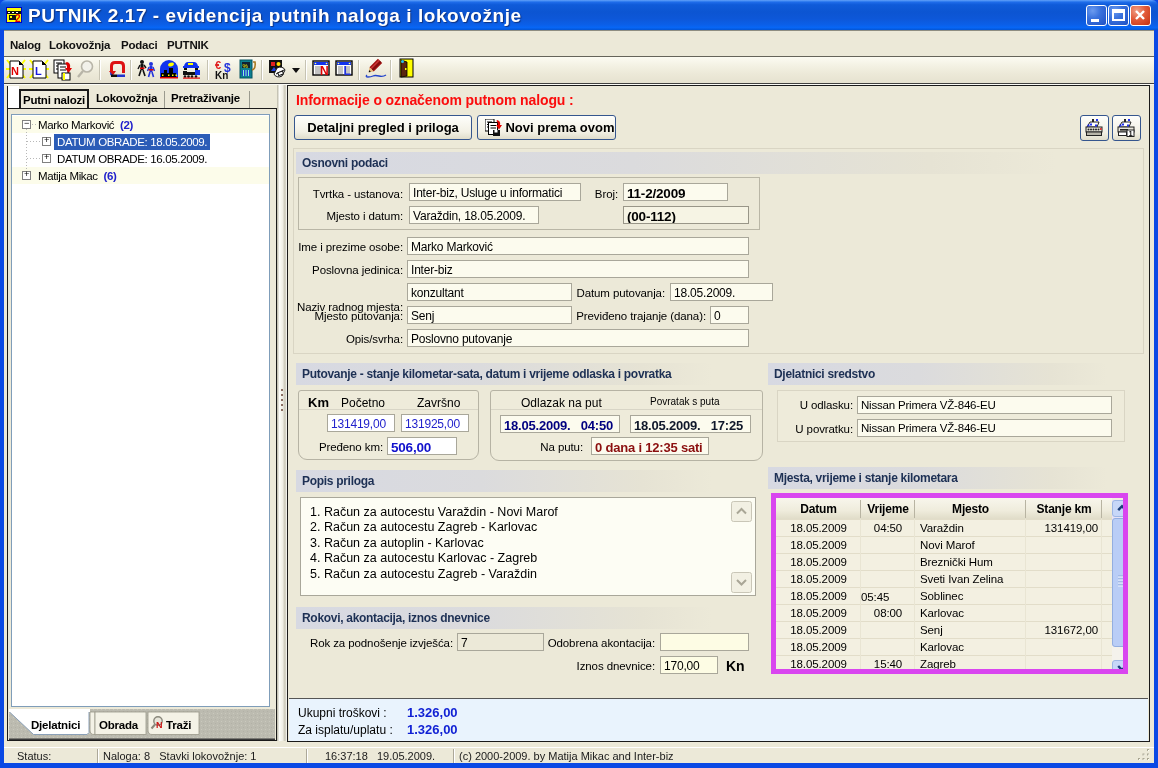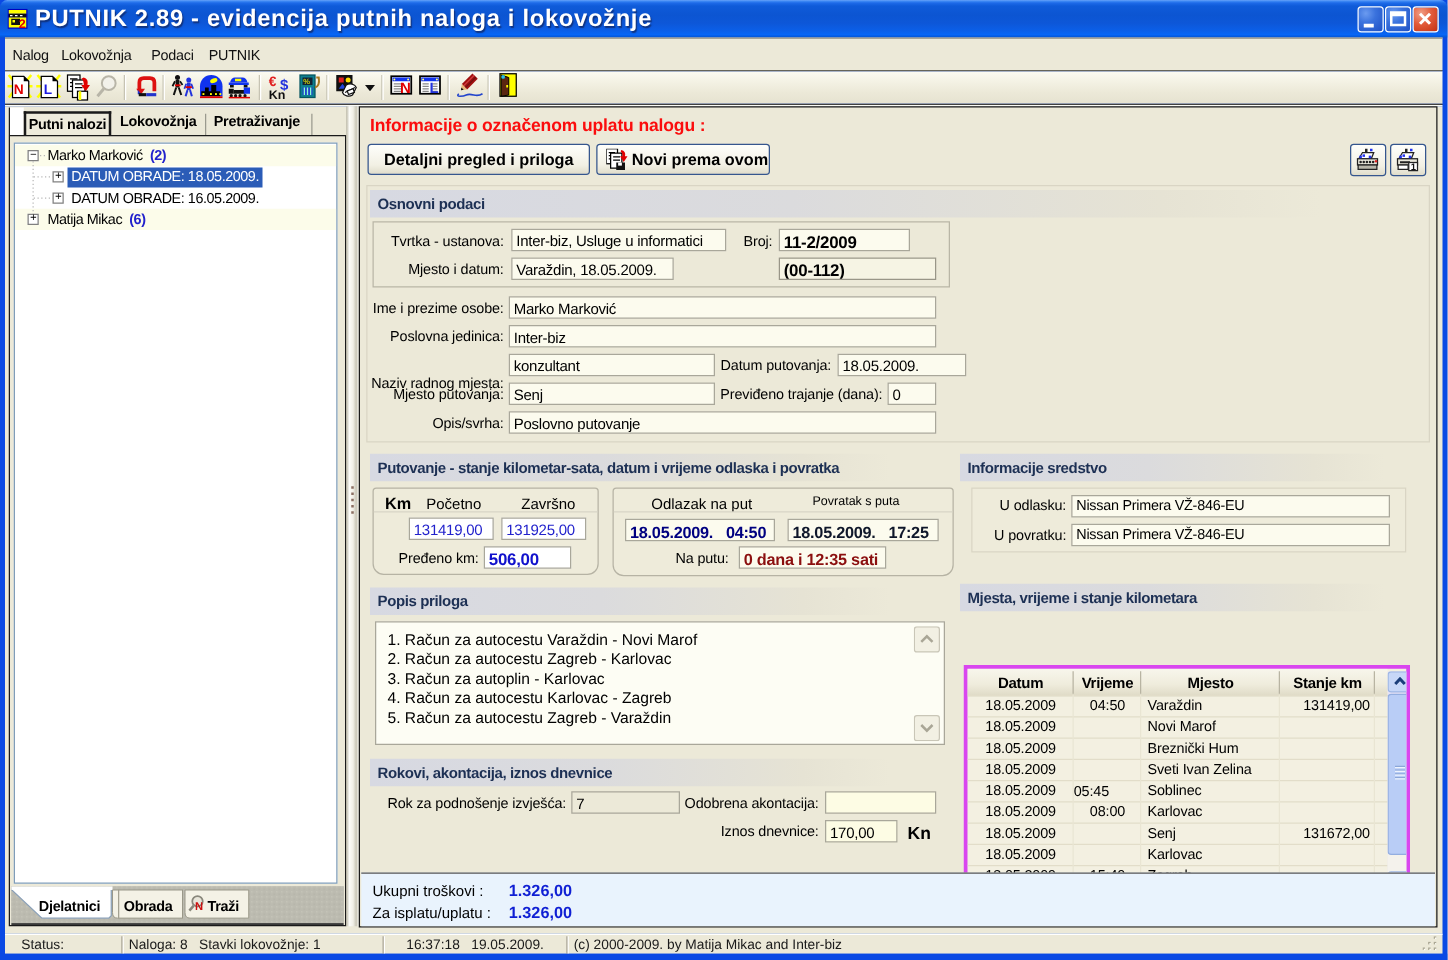--- a/index.html
+++ b/index.html
@@ -14,21 +14,21 @@
 #apptitle { left:28px; top:5px; color:#fff; font-size:19px; font-weight:bold; letter-spacing:0.55px; text-shadow:1px 1px 1px #10327e; }
 #appicon { left:6px; top:7px; }
 .tbtn { top:5px; width:21px; height:21px; border-radius:3px; border:1px solid #fff;
  font-size:13px; color:#fff; text-align:center; line-height:19px; font-weight:bold; }
 #btn-min  { left:1086px; background:radial-gradient(circle at 30% 25%,#6b9bf0 0%,#3a72dd 40%,#1e50c4 100%); }
 #btn-max  { left:1108px; background:radial-gradient(circle at 30% 25%,#6b9bf0 0%,#3a72dd 40%,#1e50c4 100%); }
 #btn-close{ left:1130px; background:radial-gradient(circle at 30% 25%,#f0a088 0%,#e25b3a 45%,#c43010 100%); }
 
 
 #menubar { left:4px; top:30px; width:1150px; height:26px; background:#ece9d8; border-top:1px solid #8f8e82; }
-#menubar span { position:absolute; top:8px; font-weight:normal; font-size:11.5px; letter-spacing:-0.2px; color:#111; }
+#menubar span { position:absolute; top:8px; font-weight:bold; font-size:11.5px; letter-spacing:-0.2px; color:#111; }
 
 
 #toolbar { left:4px; top:56px; width:1150px; height:27px; background:linear-gradient(180deg,#fcfbf2 0%,#f3f1e3 35%,#ece9d8 65%,#e6e2d0 100%); border-top:1px solid #65645a; }
 
 #clientline { left:4px; top:83px; width:1150px; height:1px; background:#404040; }
 #clientline2 { left:4px; top:84px; width:1150px; height:1px; background:#fbfbf6; }
 
 #clientbg { left:4px; top:85px; width:1150px; height:662px; background:#ece9d8; }
 
 
@@ -59,21 +59,21 @@
 .gbox { position:absolute; border:1px solid #d9d5c4; }
 
 
 .inp { position:absolute; height:18px; background:#fcfbee; border:1px solid #a9a79a; font-size:12px; letter-spacing:-0.2px; padding:2px 0 0 3px; white-space:nowrap; overflow:hidden; }
 .lbl { position:absolute; font-size:11.5px; letter-spacing:-0.1px; text-align:right; white-space:nowrap; }
 
 
 .rbox { position:absolute; border:1px solid #b6b3a4; border-radius:3px 3px 9px 9px; background:#eeebda; }
 
 
-#grid { left:771px; top:493px; width:357px; height:181px; border:3px solid #d946ef; background:#f3f0e1; overflow:hidden;margin-top:39px; }
+#grid { left:771px; top:493px; width:357px; height:181px; border:5px solid #d946ef; background:#f3f0e1; overflow:hidden; }
 .gcell { position:absolute; font-size:11.5px; letter-spacing:-0.1px; white-space:nowrap; }
 .ghead { font-weight:bold; font-size:12px; letter-spacing:-0.2px; text-align:center; }
 
 
 #summary { left:289px; top:698px; width:859px; height:43px; background:#e9f3fd; border-top:1px solid #555; }
 
 
 #statusbar { left:4px; top:747px; width:1150px; height:16px; background:#ece9d8; border-top:1px solid #fff; }
 #statusbar span { position:absolute; top:2px; font-size:11px; color:#1a1a1a; }
 .sdiv { position:absolute; top:1px; width:2px; height:14px; border-left:1px solid #aca899; border-right:1px solid #fff; }
@@ -88,21 +88,21 @@
  <rect x="1" y="1" width="14" height="3" fill="#ffff00"></rect>
  <rect x="1" y="4" width="14" height="3" fill="#101010"></rect>
  <rect x="2" y="5" width="2" height="1" fill="#fff"></rect>
     <rect x="6" y="5" width="2" height="1" fill="#fff"></rect>
     <rect x="10" y="5" width="2" height="1" fill="#fff"></rect>
  <rect x="1" y="7" width="14" height="8" fill="#ffff00"></rect>
  <rect x="3" y="8" width="7" height="5" fill="#101010"></rect>
  <rect x="4" y="9" width="2" height="2" fill="#ffff00"></rect>
  <text x="9" y="15" font-size="10" font-weight="bold" fill="#e00000" font-family="Liberation Sans">2</text>
 </svg>
-<div class="abs" id="apptitle">PUTNIK 2.89 - evidencija putnih naloga i lokovožnje</div>
+<div class="abs" id="apptitle">PUTNIK 2.17 - evidencija putnih naloga i lokovožnje</div>
 <div class="abs tbtn" id="btn-min"><svg width="19" height="19">
       <rect x="4" y="13" width="8" height="3" fill="#fff"></rect>
     </svg></div>
 <div class="abs tbtn" id="btn-max"><svg width="19" height="19">
       <rect x="4" y="4" width="11" height="10" fill="none" stroke="#fff" stroke-width="2"></rect>
       <rect x="4" y="4" width="11" height="3" fill="#fff"></rect>
     </svg></div>
 <div class="abs tbtn" id="btn-close"><svg width="19" height="19">
       <path d="M5 5 L13 13 M13 5 L5 13" stroke="#fff" stroke-width="2.4"></path>
     </svg></div>
@@ -378,21 +378,21 @@
  <g fill="#8b6f62">
       <rect x="2" y="1" width="2" height="2"></rect>
       <rect x="2" y="6" width="2" height="2"></rect>
       <rect x="2" y="11" width="2" height="2"></rect>
       <rect x="2" y="16" width="2" height="2"></rect>
       <rect x="2" y="21" width="2" height="2"></rect>
     </g>
 </svg>
 
 <div class="abs" id="rp-border"></div>
-<div class="abs" id="rp-title">Informacije o označenom uplatu nalogu :</div>
+<div class="abs" id="rp-title">Informacije o označenom putnom nalogu :</div>
 <div class="abs xbtn" style="left:294px;top:115px;width:178px;height:25px;line-height:23px">Detaljni pregled i priloga</div>
 <div class="abs xbtn" style="left:477px;top:115px;width:139px;height:25px;line-height:23px;padding-left:27px">Novi prema ovom</div>
 <svg class="abs" style="left:485px;top:119px" width="18" height="18" viewBox="0 0 18 18">
  <rect x="0" y="0" width="9" height="12" fill="#fff" stroke="#000"></rect>
  <line x1="2" y1="3" x2="7" y2="3" stroke="#000"></line>
     <line x1="2" y1="5.5" x2="7" y2="5.5" stroke="#000"></line>
     <line x1="2" y1="8" x2="7" y2="8" stroke="#000"></line>
  <rect x="3.5" y="3.5" width="9" height="12" fill="#fff" stroke="#000"></rect>
  <line x1="5.5" y1="6.5" x2="11" y2="6.5" stroke="#000"></line>
     <line x1="5.5" y1="9" x2="11" y2="9" stroke="#000"></line>
@@ -479,21 +479,21 @@
 
 <div class="abs rbox" style="left:490px;top:390px;width:273px;height:71px"></div>
 <div class="abs" style="left:521px;top:396px;font-size:12px">Odlazak na put</div>
 <div class="abs" style="left:650px;top:396px;font-size:10px">Povratak s puta</div>
 <div class="abs" style="left:491px;top:409px;width:271px;height:1px;background:#d8d5c6"></div>
 <div class="inp" style="left:500px;top:415px;width:120px;font-weight:bold;color:#000080;font-size:13px">18.05.2009. &nbsp;&nbsp;04:50</div>
 <div class="inp" style="left:630px;top:415px;width:121px;font-weight:bold;color:#0f172a;font-size:13px">18.05.2009. &nbsp;&nbsp;17:25</div>
 <div class="lbl" style="left:460px;top:441px;width:123px">Na putu:</div>
 <div class="inp" style="left:591px;top:437px;width:118px;font-weight:bold;color:#8b0f0f;font-size:13px">0 dana i 12:35 sati</div>
 
-<div class="band" style="left:768px;top:363px;width:377px">Informacije sredstvo</div>
+<div class="band" style="left:768px;top:363px;width:377px">Djelatnici sredstvo</div>
 <div class="abs gbox" style="left:777px;top:390px;width:348px;height:52px;background:#eeebda"></div>
 <div class="lbl" style="left:730px;top:399px;width:123px">U odlasku:</div>
 <div class="inp" style="left:857px;top:396px;width:255px;font-size:11.5px">Nissan Primera VŽ-846-EU</div>
 <div class="lbl" style="left:730px;top:423px;width:123px">U povratku:</div>
 <div class="inp" style="left:857px;top:419px;width:255px;font-size:11.5px">Nissan Primera VŽ-846-EU</div>
 
 <div class="band" style="left:296px;top:470px;width:462px">Popis priloga</div>
 <div class="abs" style="left:300px;top:497px;width:456px;height:99px;background:#fdfdf4;border:1px solid #a9a79a">
  <div style="padding:7px 0 0 9px;line-height:15.4px;font-size:12.5px">
  1. Račun za autocestu Varaždin - Novi Marof<br>

